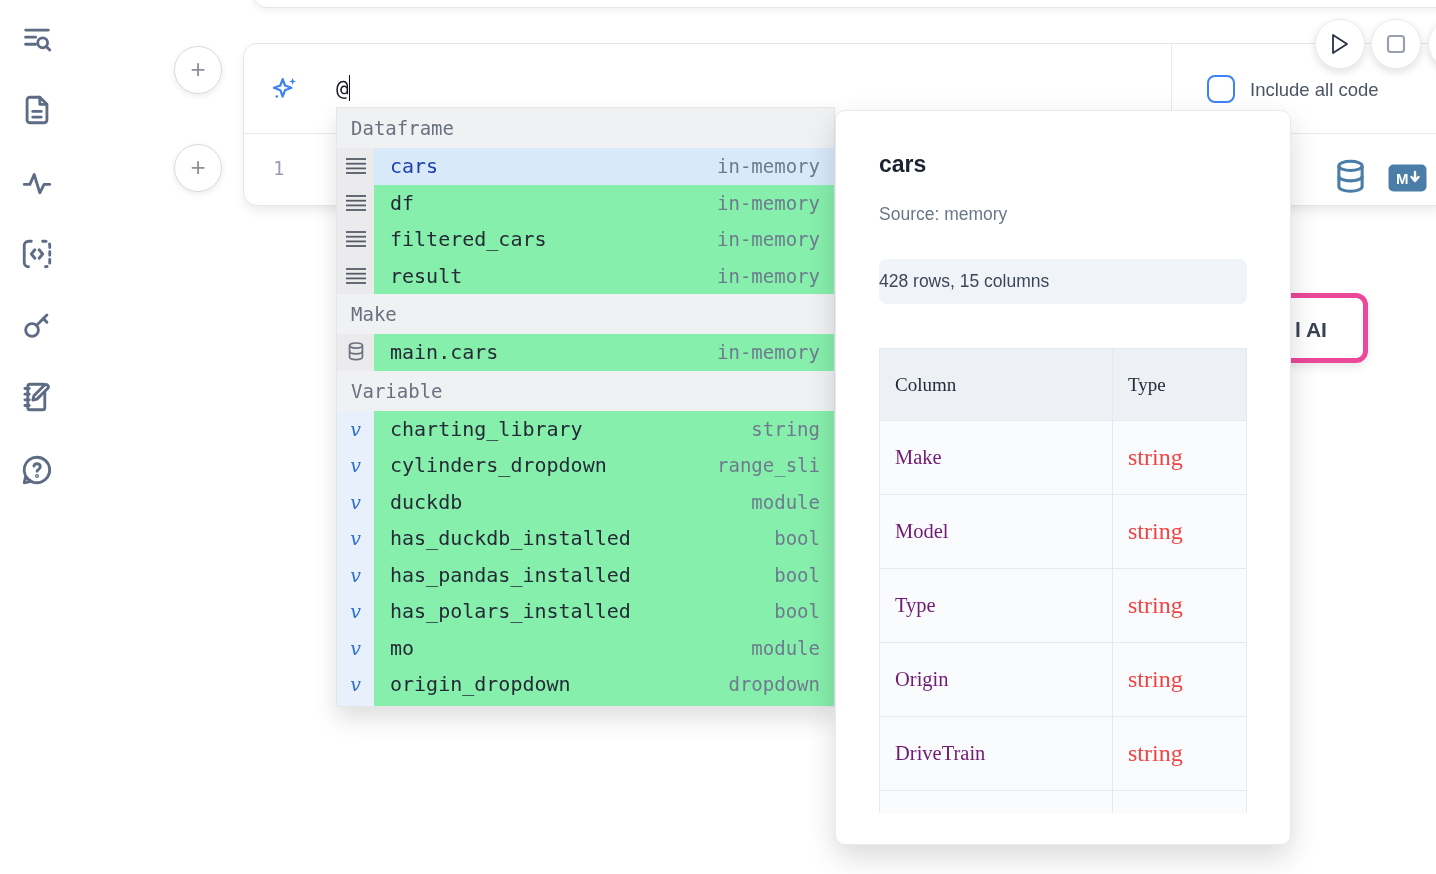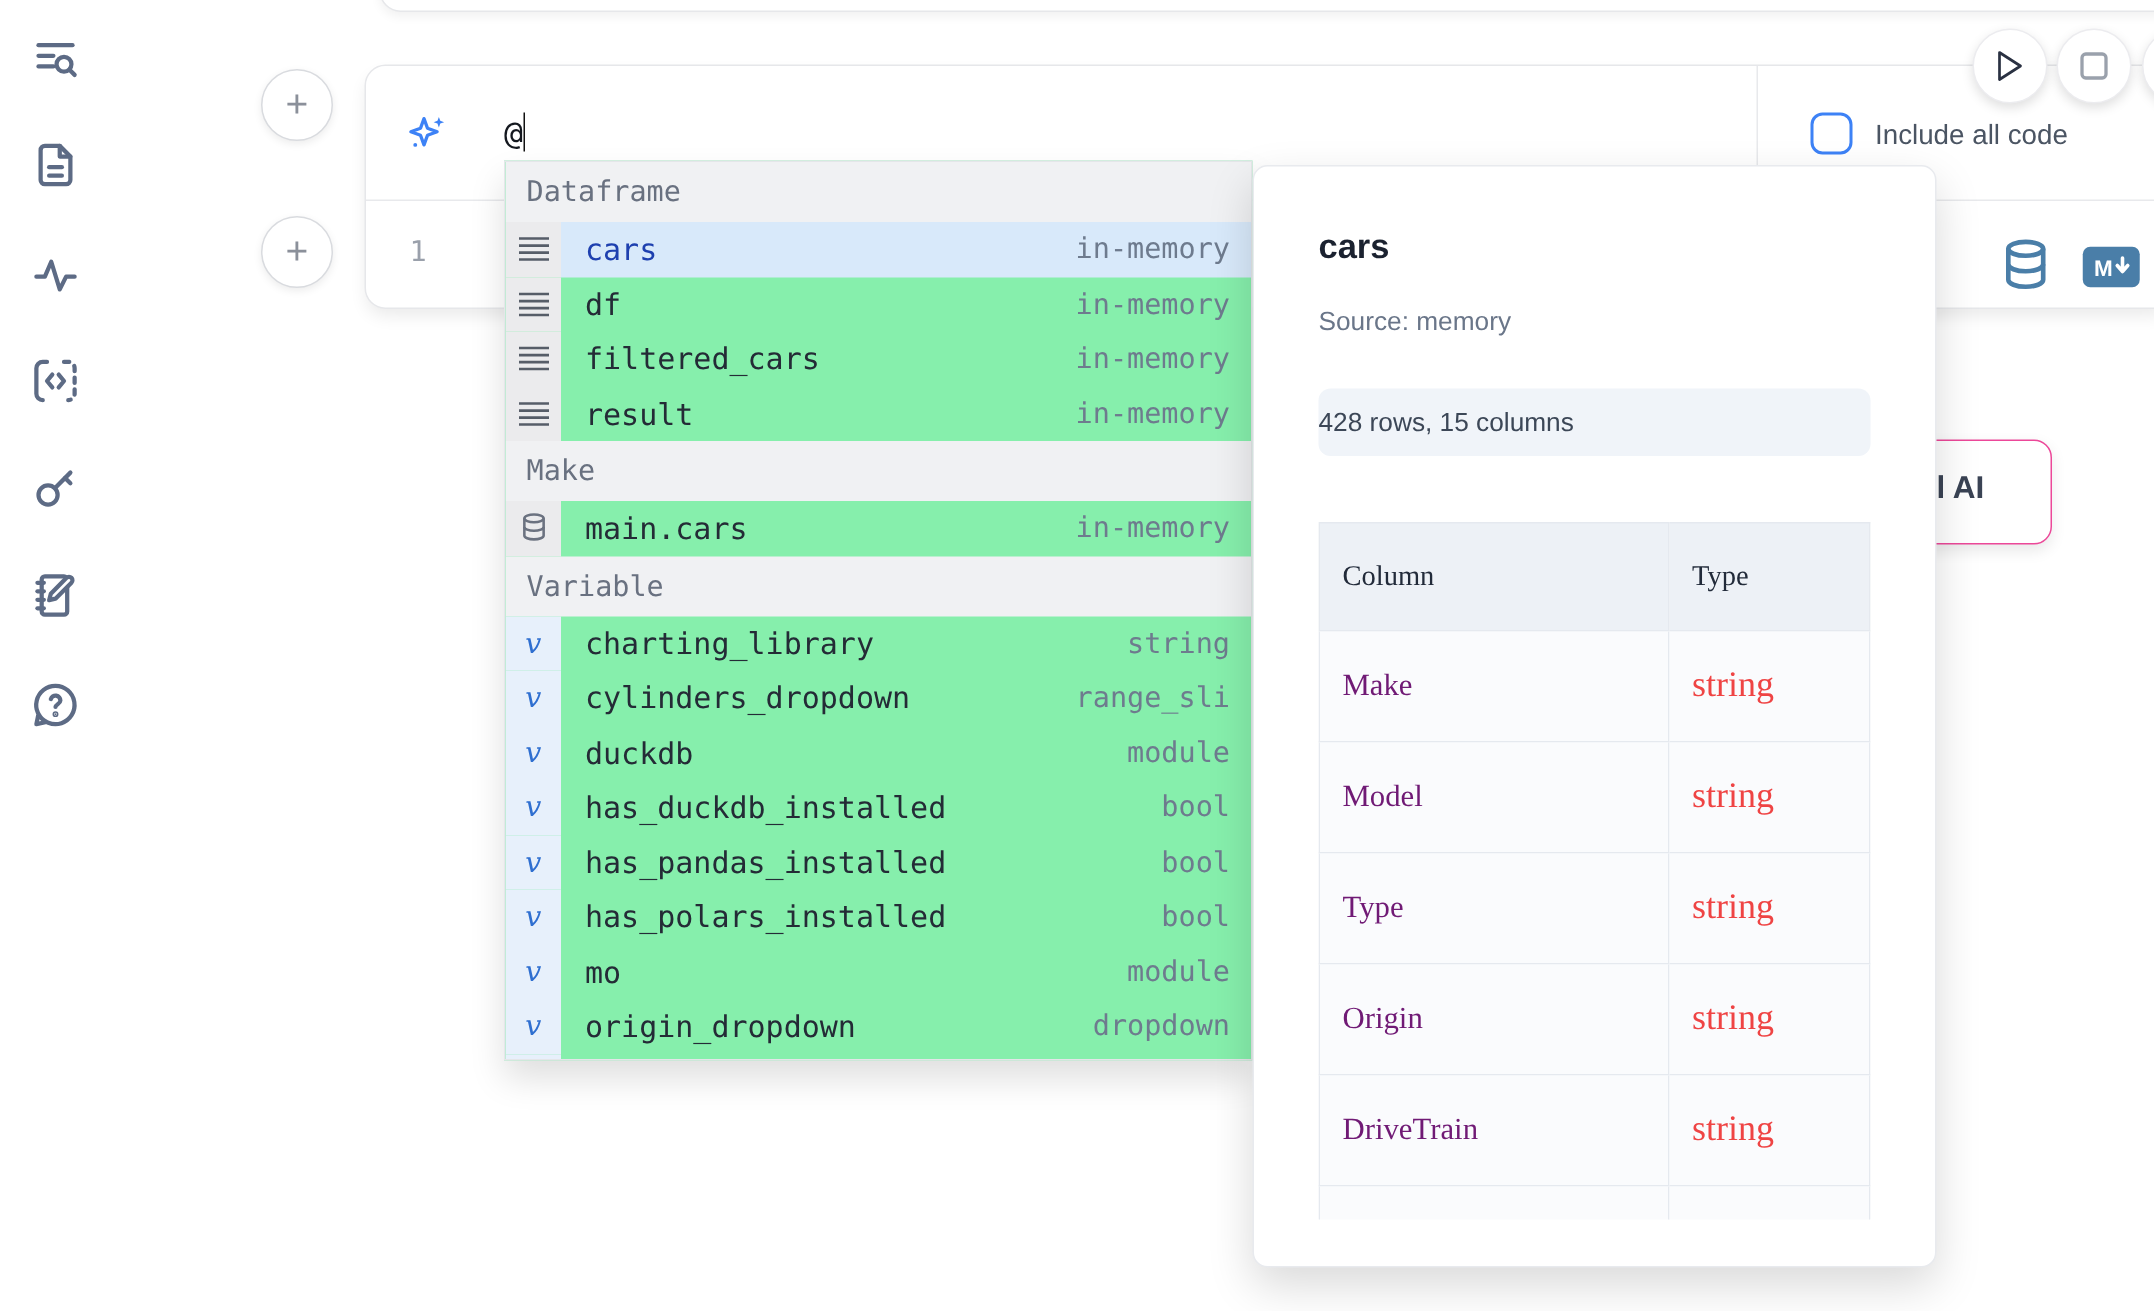--- a/index.html
+++ b/index.html
@@ -98,21 +98,21 @@
   .tbl-cell.c1 { width:234px; }
   .tbl-cell.c2 { width:134px; border-left:none; }
   .tbl-head { height:73px; background:#edf1f6; font-size:19px; color:#222b3a; }
   .tbl-data { height:74px; background:#fafbfd; }
   .col-name { font-size:20.5px; color:#701a75; }
   .col-type { font-size:24px; color:#ef4444; }
 
   
   #ai-card {
     position:absolute; left:1252px; top:293px; width:116px; height:70px;
-    background:#fff; border:1px solid #ec4899; border-radius:12px;
+    background:#fff; border:5px solid #ec4899; border-radius:12px;
     box-shadow:0 4px 10px rgba(0,0,0,.09); z-index:5; cursor:pointer;
   }
   #ai-card span { position:absolute; left:38px; top:20px; font-size:21px; font-weight:bold; color:#3a4354; }
 </style>
 </head>
 <body>
 
 <div id="screen">
 
   <div class="side-icon" style="top:23px">

